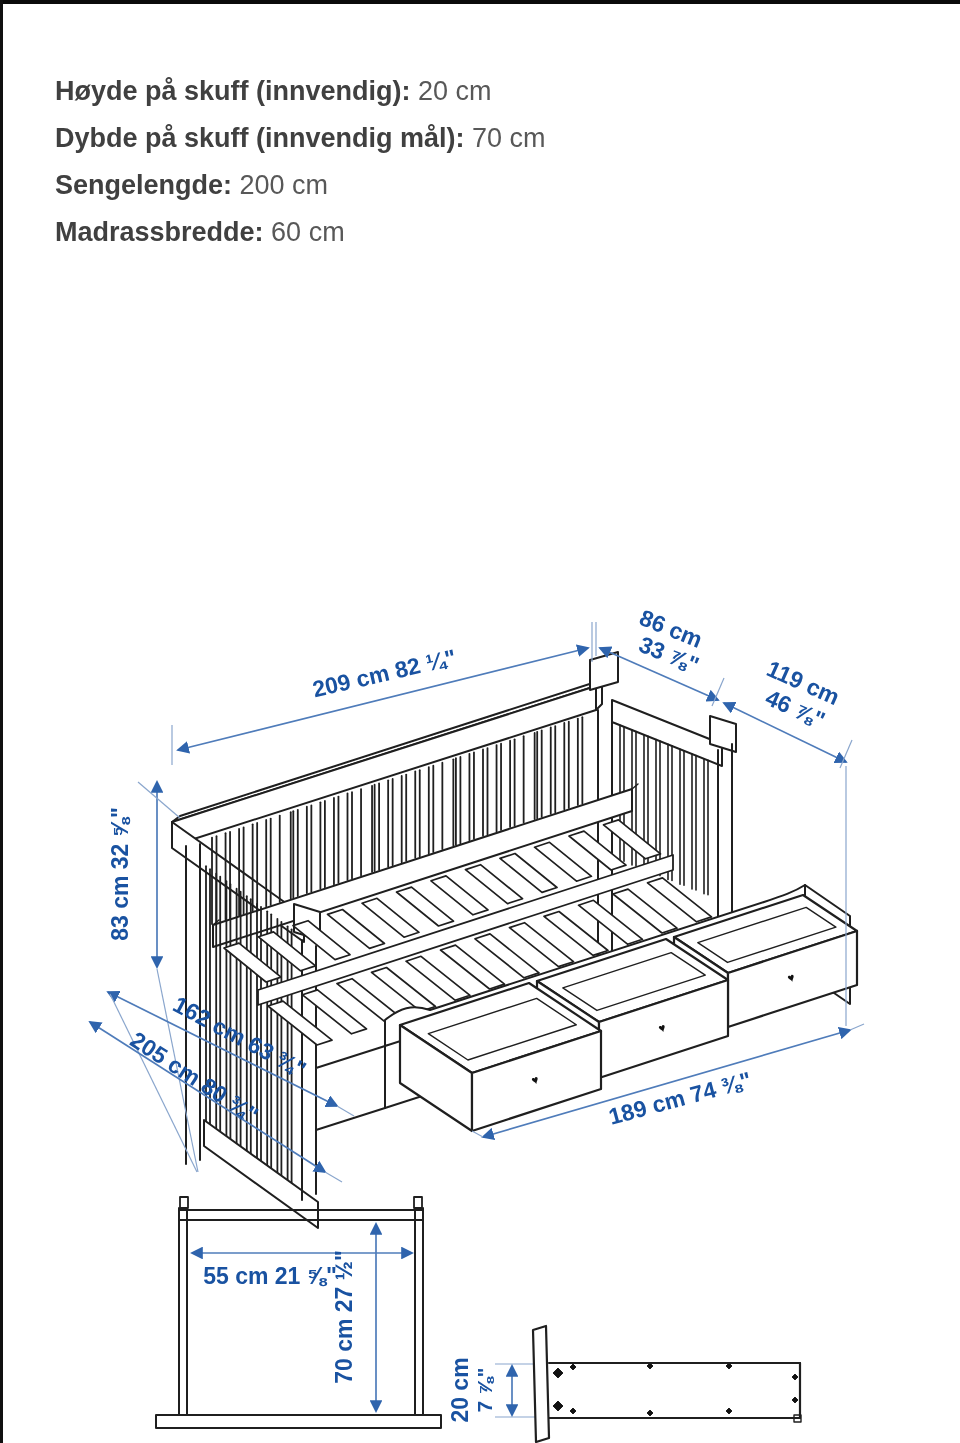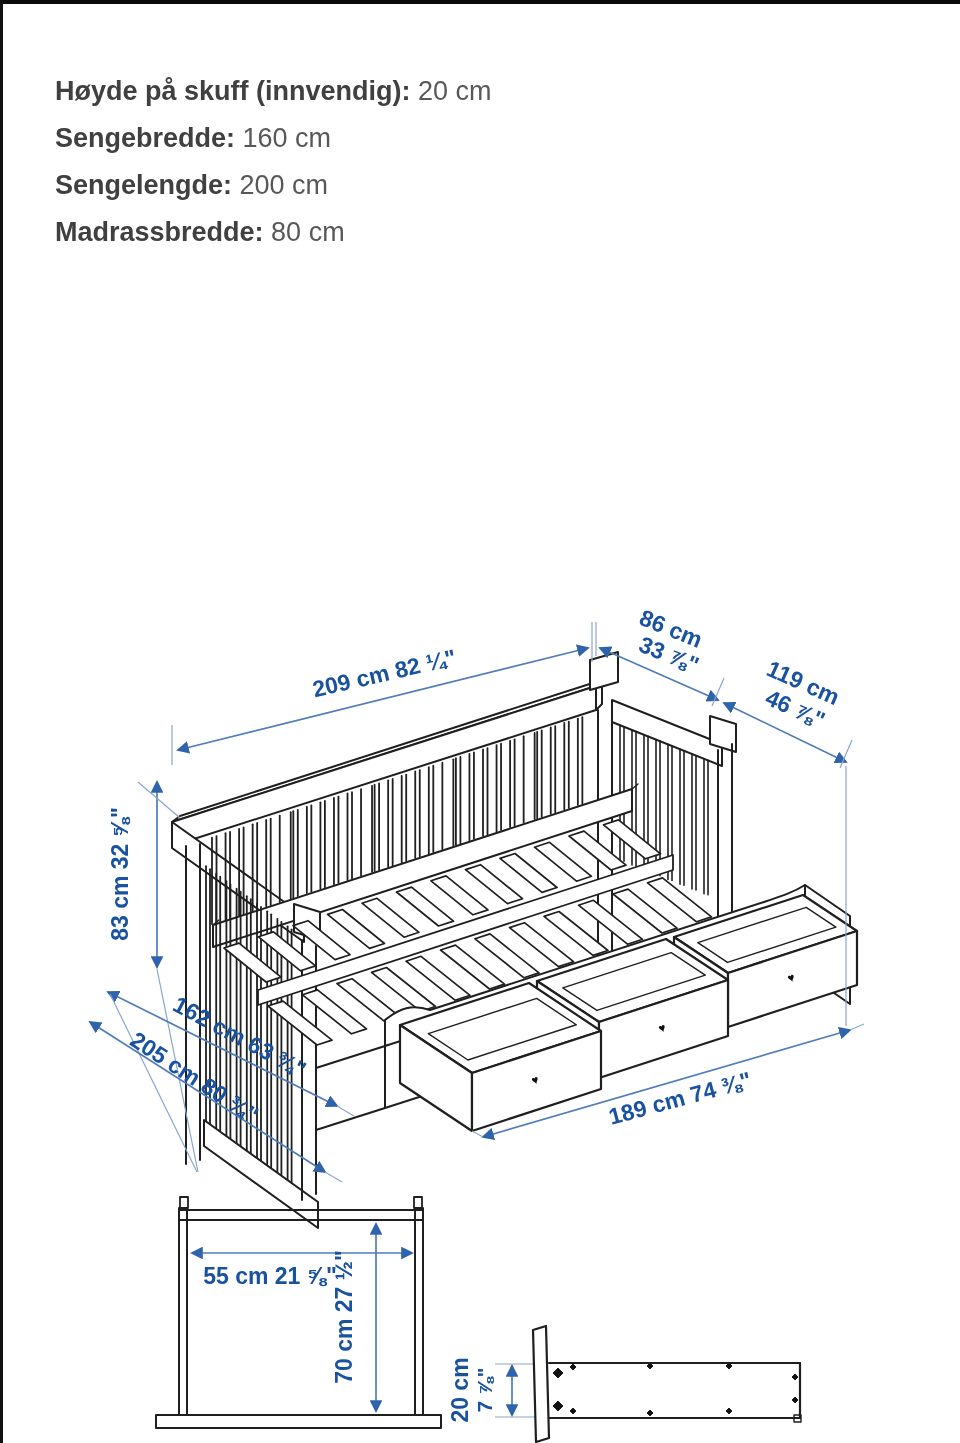--- a/index.html
+++ b/index.html
@@ -22,27 +22,27 @@
   <div class="edge-top"></div>
   <div class="edge-left"></div>
 
   <div class="specs" id="specs">
     <div class="spec-row"><span class="spec-label">Høyde på skuff (innvendig):</span> <span class="spec-value">20 cm</span></div>
 
 
 
 
 
-
-    <div class="spec-row"><span class="spec-label">Sengebredde:</span> <span class="spec-value">160 cm</span></div>
+    <div class="spec-row"><span class="spec-label">Dybde på skuff (innvendig mål):</span> <span class="spec-value">70 cm</span></div>
+
 
     <div class="spec-row"><span class="spec-label">Sengelengde:</span> <span class="spec-value">200 cm</span></div>
 
 
-    <div class="spec-row"><span class="spec-label">Madrassbredde:</span> <span class="spec-value">80 cm</span></div>
+    <div class="spec-row"><span class="spec-label">Madrassbredde:</span> <span class="spec-value">60 cm</span></div>
   </div>
 
   <svg id="art" style="position:absolute;left:0;top:560px;" width="960" height="883" viewBox="0 0 960 883">
     <defs>
       <marker id="ah" viewBox="0 0 10 10" refX="8.5" refY="5" markerWidth="7.5" markerHeight="7.5" orient="auto-start-reverse">
         <path d="M0,0 L10,5 L0,10 z" fill="#2f64ad"></path>
       </marker>
     </defs>
 
     <g id="g-bed">

